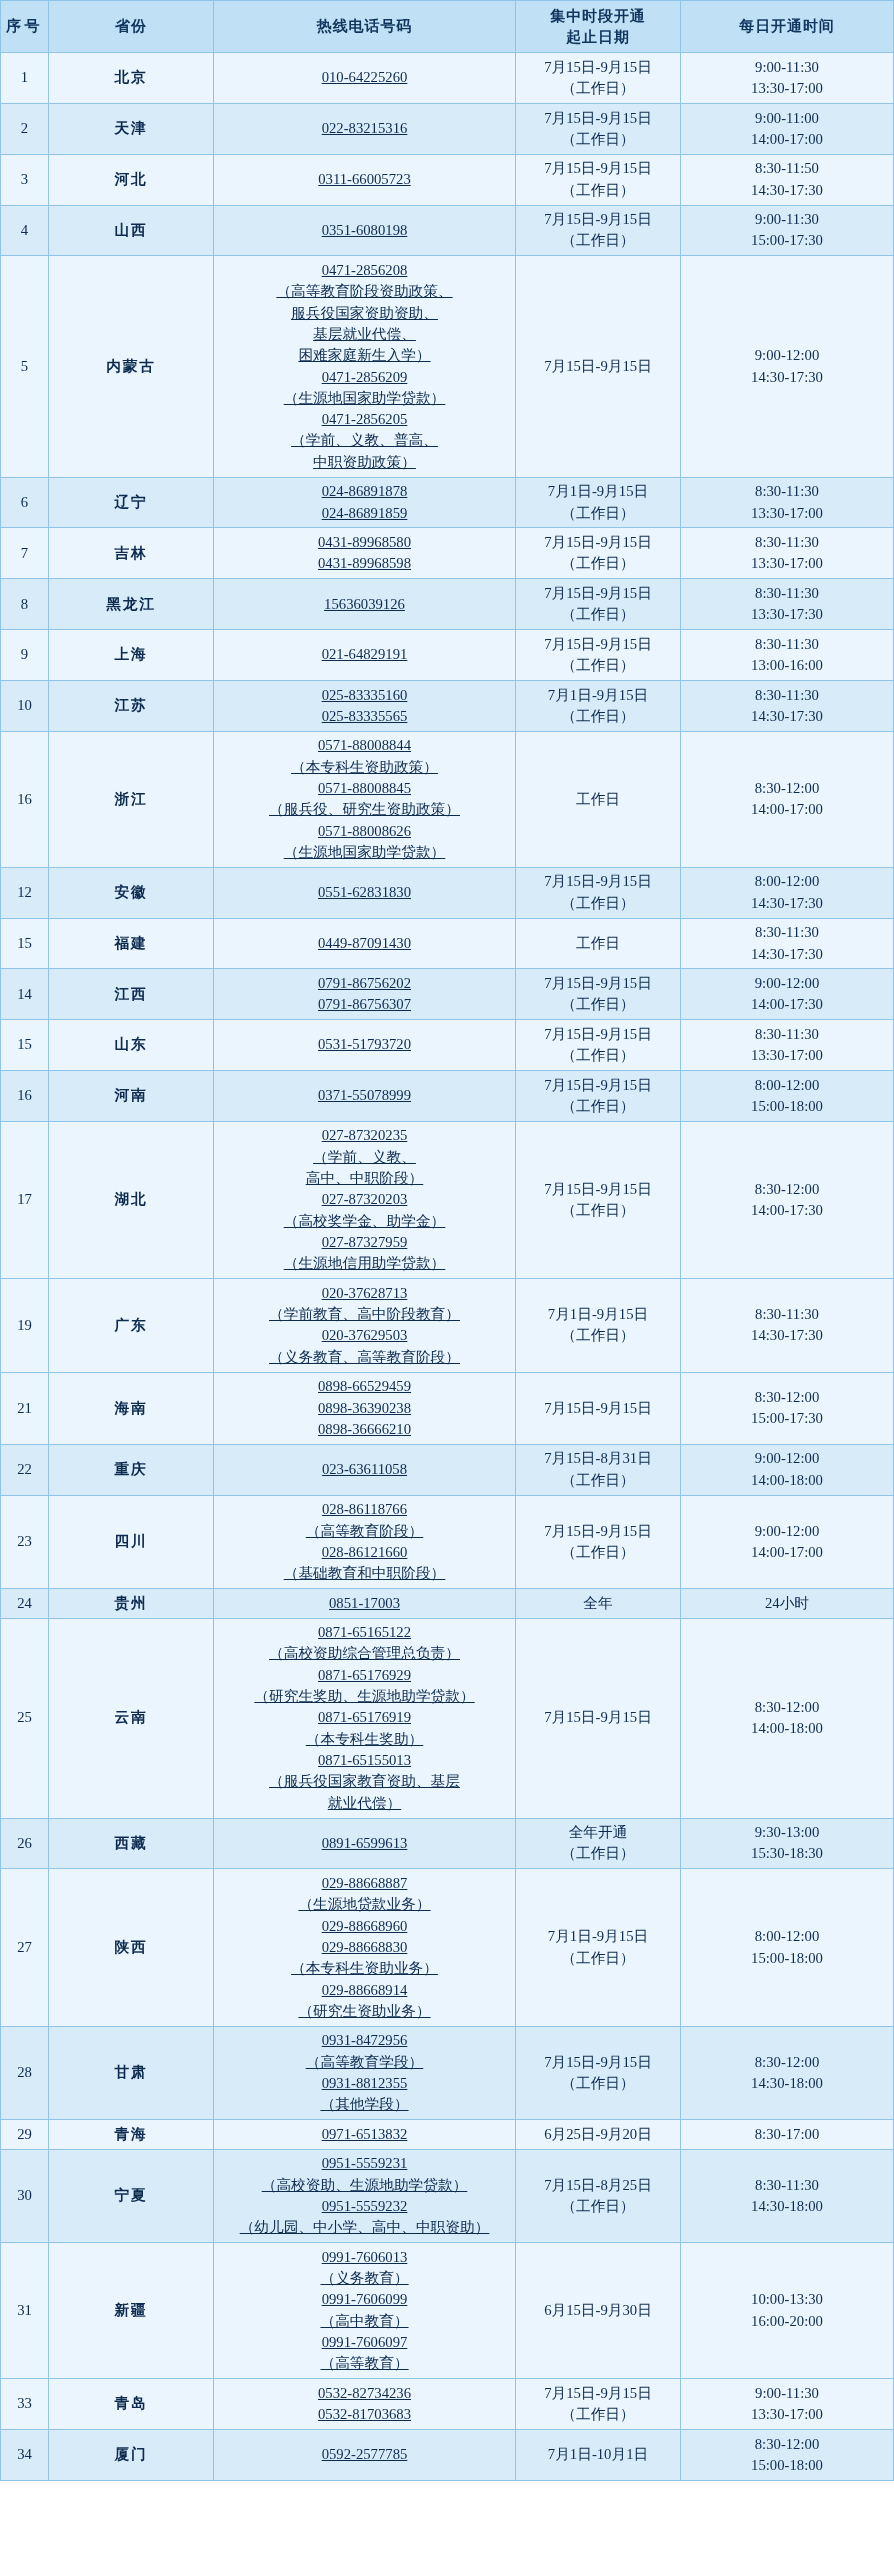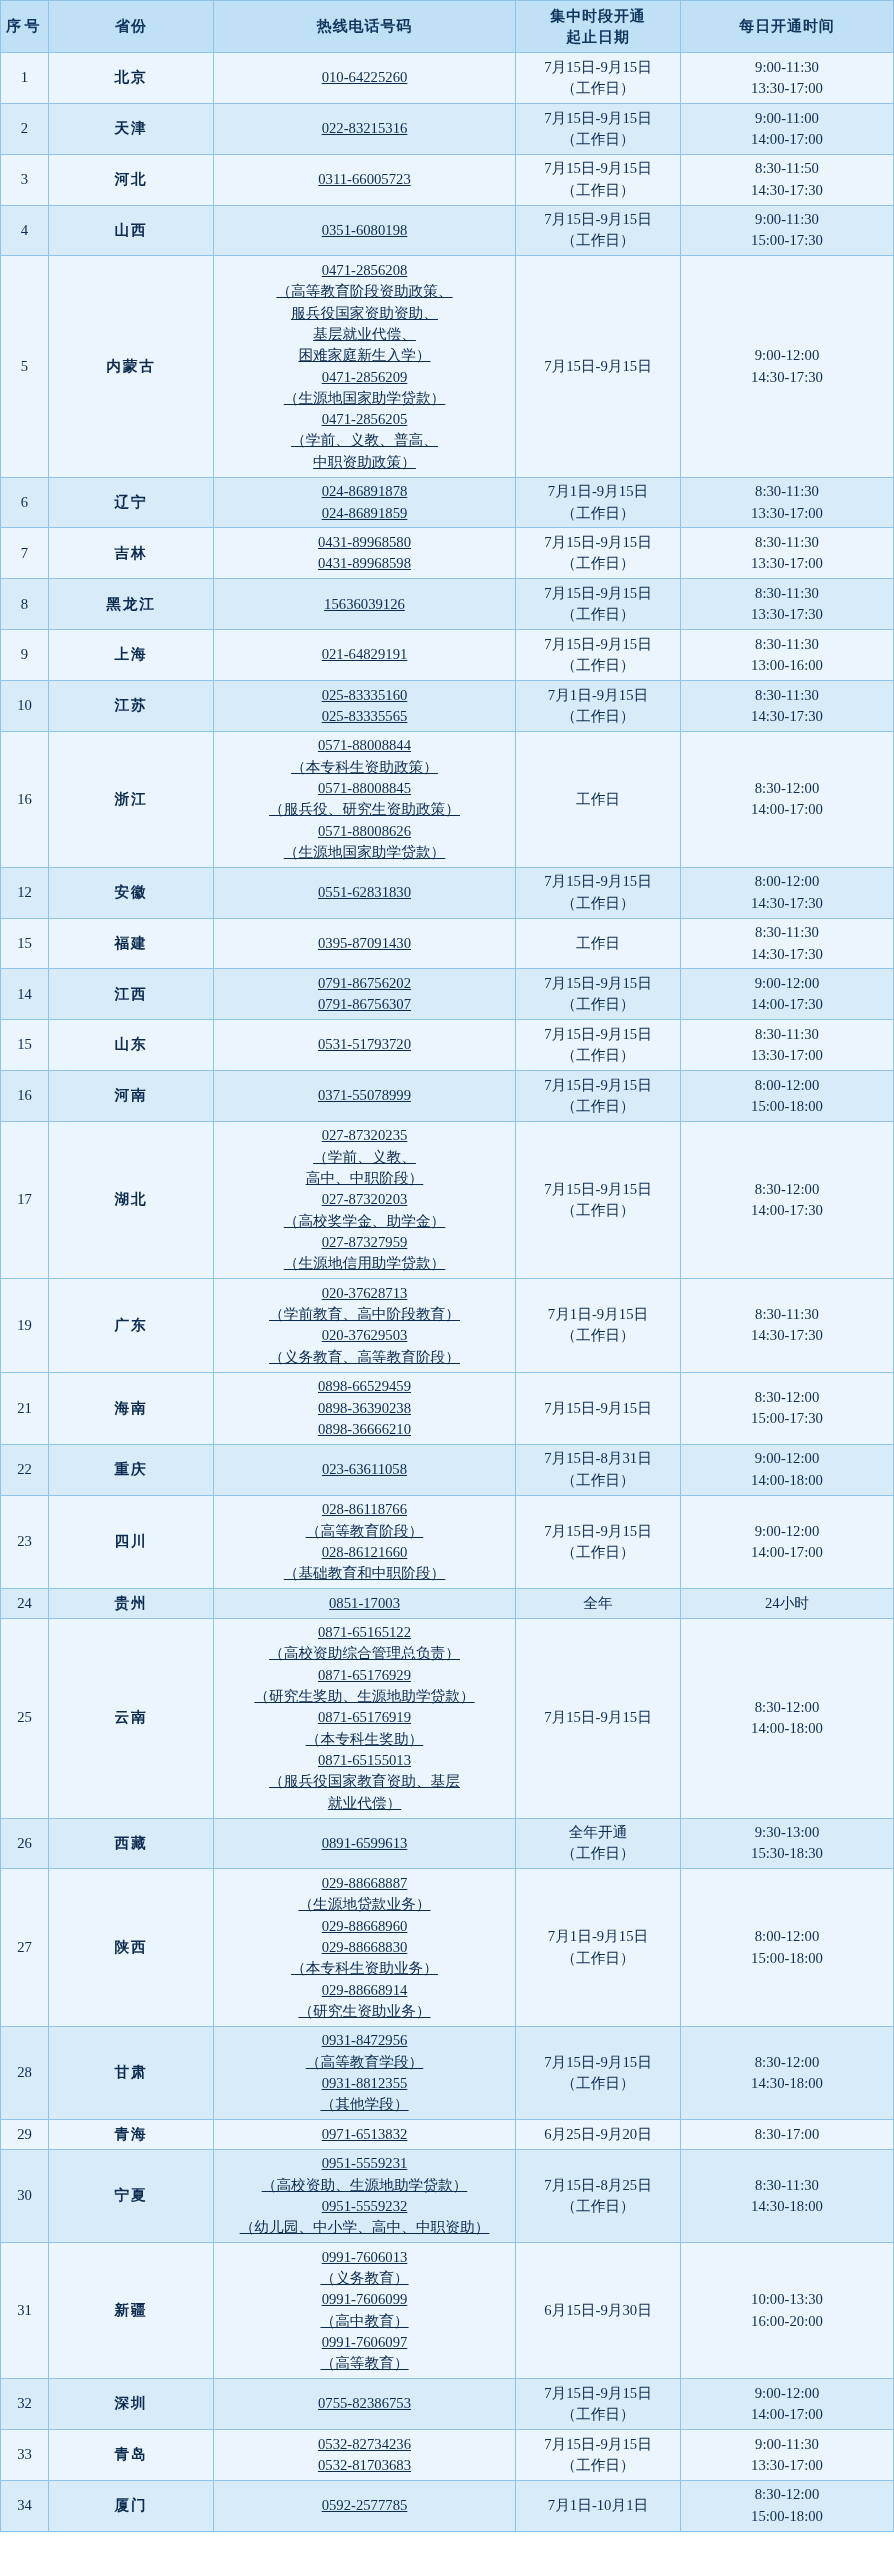--- a/index.html
+++ b/index.html
@@ -220,21 +220,21 @@
           <td class="prov">安徽</td>
           <td class="tel">0551-62831830</td>
           <td class="date">7月15日-9月15日
 （工作日）</td>
           <td class="time">8:00-12:00
 14:30-17:30</td>
         </tr>
         <tr class="odd">
           <td class="idx">15</td>
           <td class="prov">福建</td>
-          <td class="tel">0395-87091430</td>
+          <td class="tel">0449-87091430</td>
           <td class="date">工作日</td>
           <td class="time">8:30-11:30
 14:30-17:30</td>
         </tr>
         <tr class="even">
           <td class="idx">14</td>
           <td class="prov">江西</td>
           <td class="tel">0791-86756202
 0791-86756307</td>
           <td class="date">7月15日-9月15日
@@ -402,29 +402,20 @@
           <td class="tel tall">0991-7606013
 （义务教育）
 0991-7606099
 （高中教育）
 0991-7606097
 （高等教育）</td>
           <td class="date">6月15日-9月30日</td>
           <td class="time">10:00-13:30
 16:00-20:00</td>
         </tr>
-        <tr class="even">
-          <td class="idx">32</td>
-          <td class="prov">深圳</td>
-          <td class="tel">0755-82386753</td>
-          <td class="date">7月15日-9月15日
-（工作日）</td>
-          <td class="time">9:00-12:00
-14:00-17:00</td>
-        </tr>
         <tr class="odd">
           <td class="idx">33</td>
           <td class="prov">青岛</td>
           <td class="tel">0532-82734236
 0532-81703683</td>
           <td class="date">7月15日-9月15日
 （工作日）</td>
           <td class="time">9:00-11:30
 13:30-17:00</td>
         </tr>

